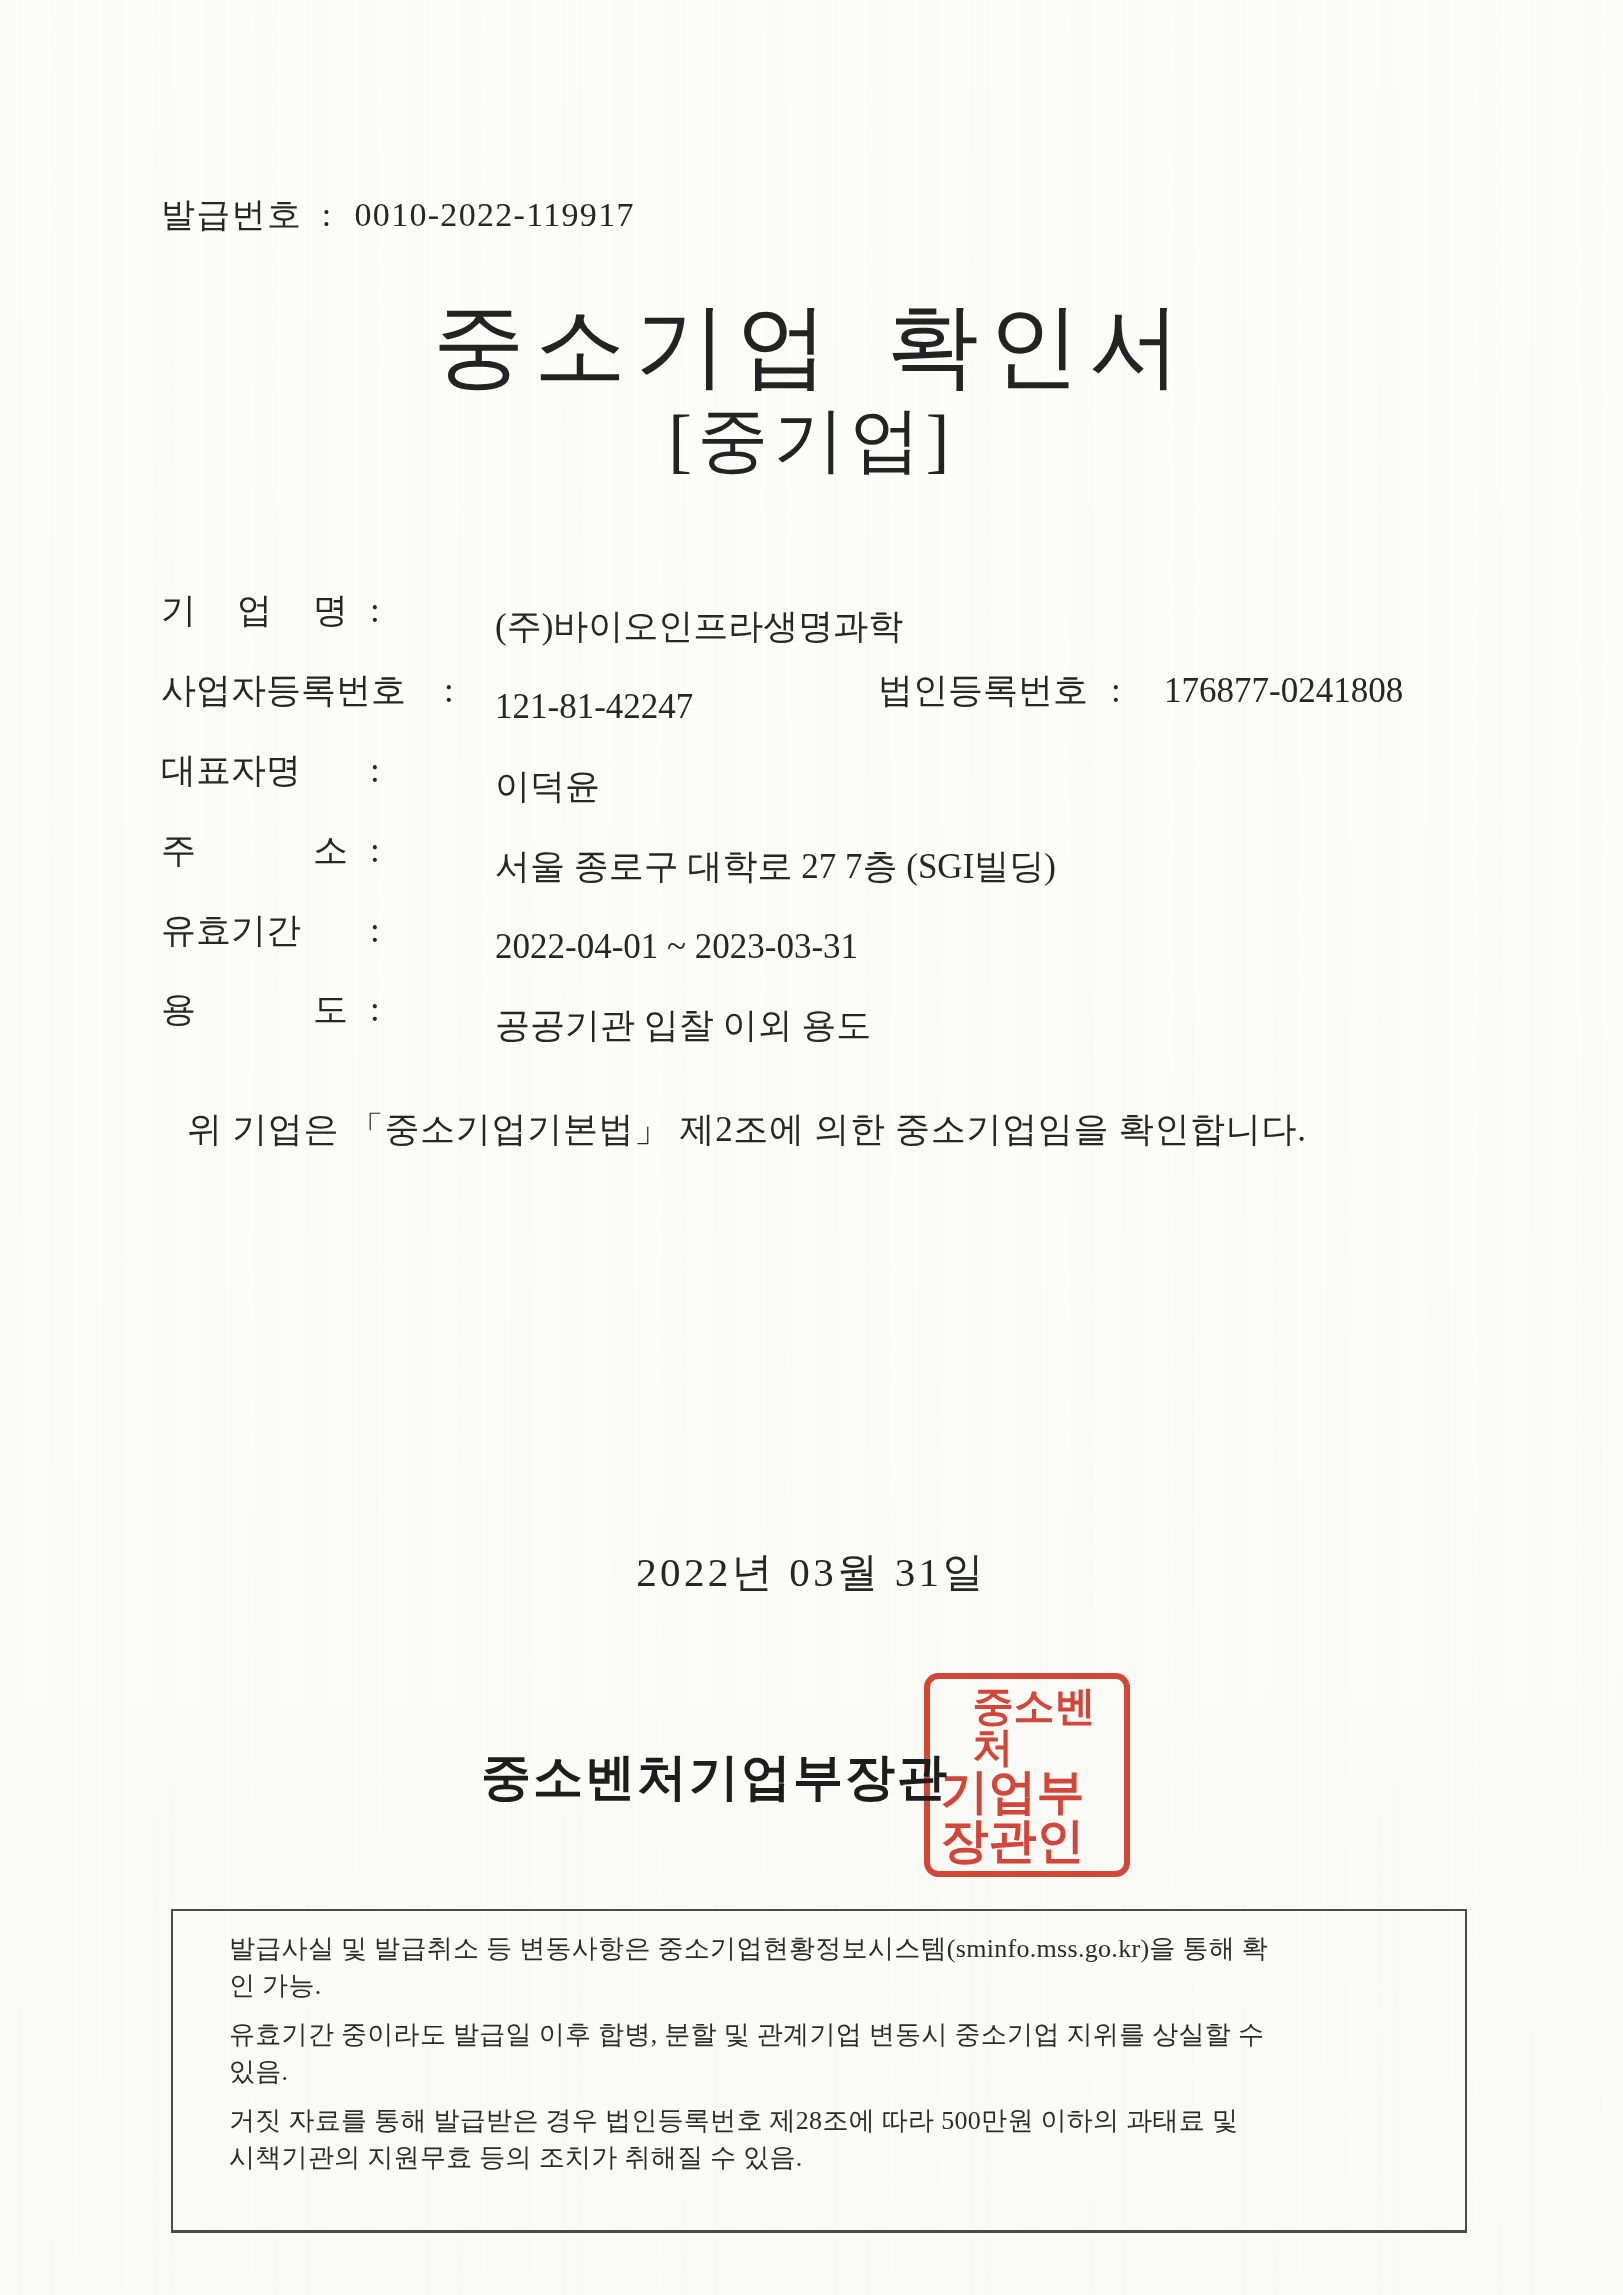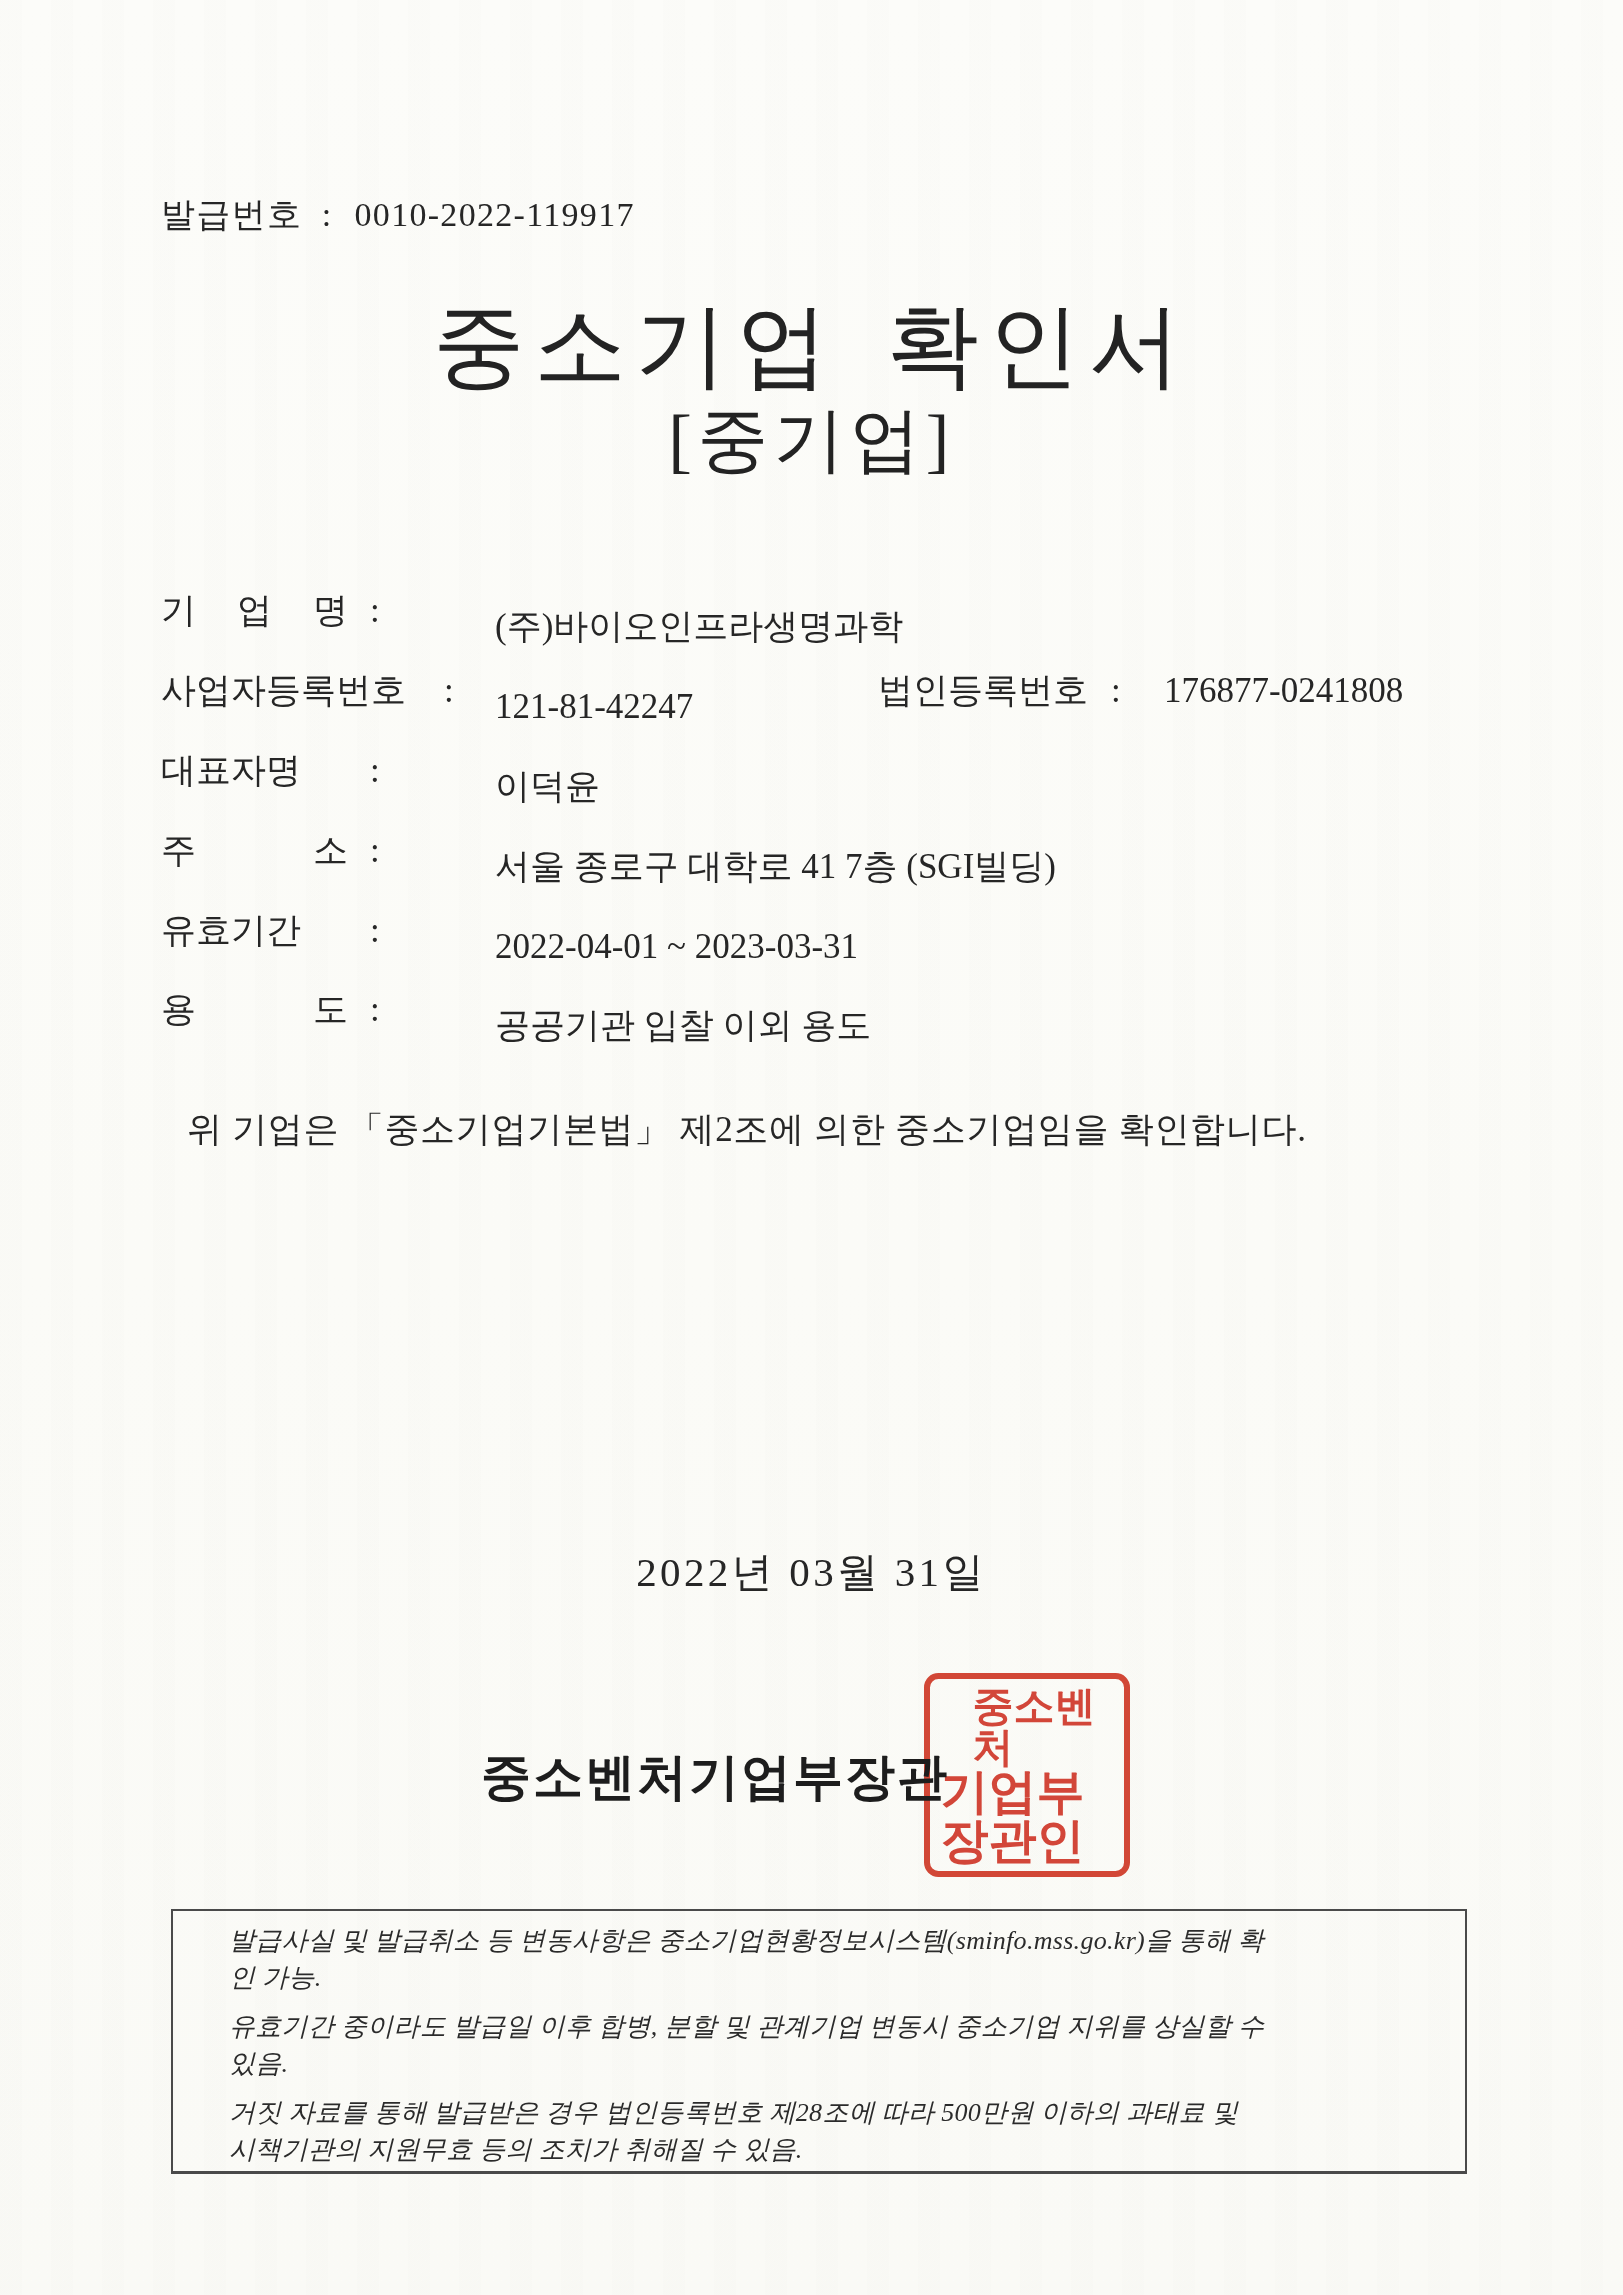--- a/index.html
+++ b/index.html
@@ -38,24 +38,23 @@
     position:absolute;top:1673px;left:924px;width:206px;height:204px;
     border:6.5px solid #cf3a28;border-radius:14.4px;box-sizing:border-box;
     padding:6.5px 10.5px;display:flex;flex-direction:column;justify-content:space-between;
     color:#d0392b;z-index:2;opacity:0.93;
     font-family:"Liberation Sans","DejaVu Sans",sans-serif;font-weight:900;
   }
   .seal .srow{display:block;text-align:justify;text-align-last:justify;line-height:1.0;}
   .seal .s1{font-size:41px;margin-left:32px;}
   .seal .s2,.seal .s3{font-size:48px;}
   .notice-box{
-    position:absolute;top:1909px;left:171px;width:1296px;height:265px;box-sizing:border-box;
+    position:absolute;top:1909px;left:171px;width:1296px;height:324px;box-sizing:border-box;
     border:2px solid #4a4a4a;border-bottom-width:3.3px;
-    padding:11px 33px 0 56px;
-    font-style:italic;
+    padding:19px 33px 0 56px;
   }
   .notice-box p{
     margin:0 0 11.8px 0;font-size:26px;line-height:37px;letter-spacing:0.3px;
     white-space:pre-line;color:#2b2b2b;
   }
 </style>
 </head>
 <body>
 
 <div class="page">
@@ -84,21 +83,21 @@
 
   <div class="frow" style="top:749px">
     <span class="lab w-std">대표자명</span>
     <span class="colon c-std">:</span>
     <span class="val">이덕윤</span>
   </div>
 
   <div class="frow" style="top:829px">
     <span class="lab w-std">주 소</span>
     <span class="colon c-std">:</span>
-    <span class="val">서울 종로구 대학로 41 7층 (SGI빌딩)</span>
+    <span class="val">서울 종로구 대학로 27 7층 (SGI빌딩)</span>
   </div>
 
   <div class="frow" style="top:909px">
     <span class="lab w-std">유효기간</span>
     <span class="colon c-std">:</span>
     <span class="val">2022-04-01 ~ 2023-03-31</span>
   </div>
 
   <div class="frow" style="top:988px">
     <span class="lab w-std">용 도</span>

